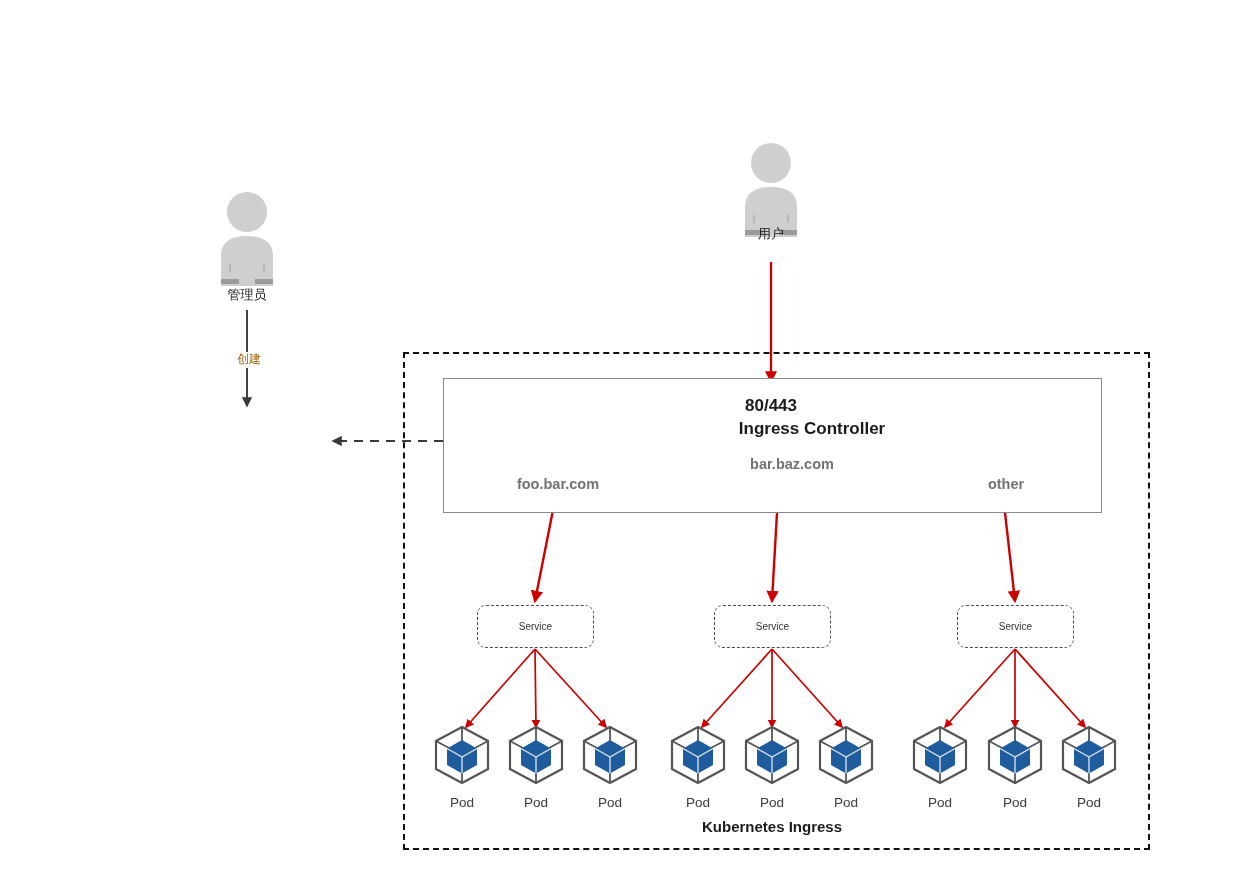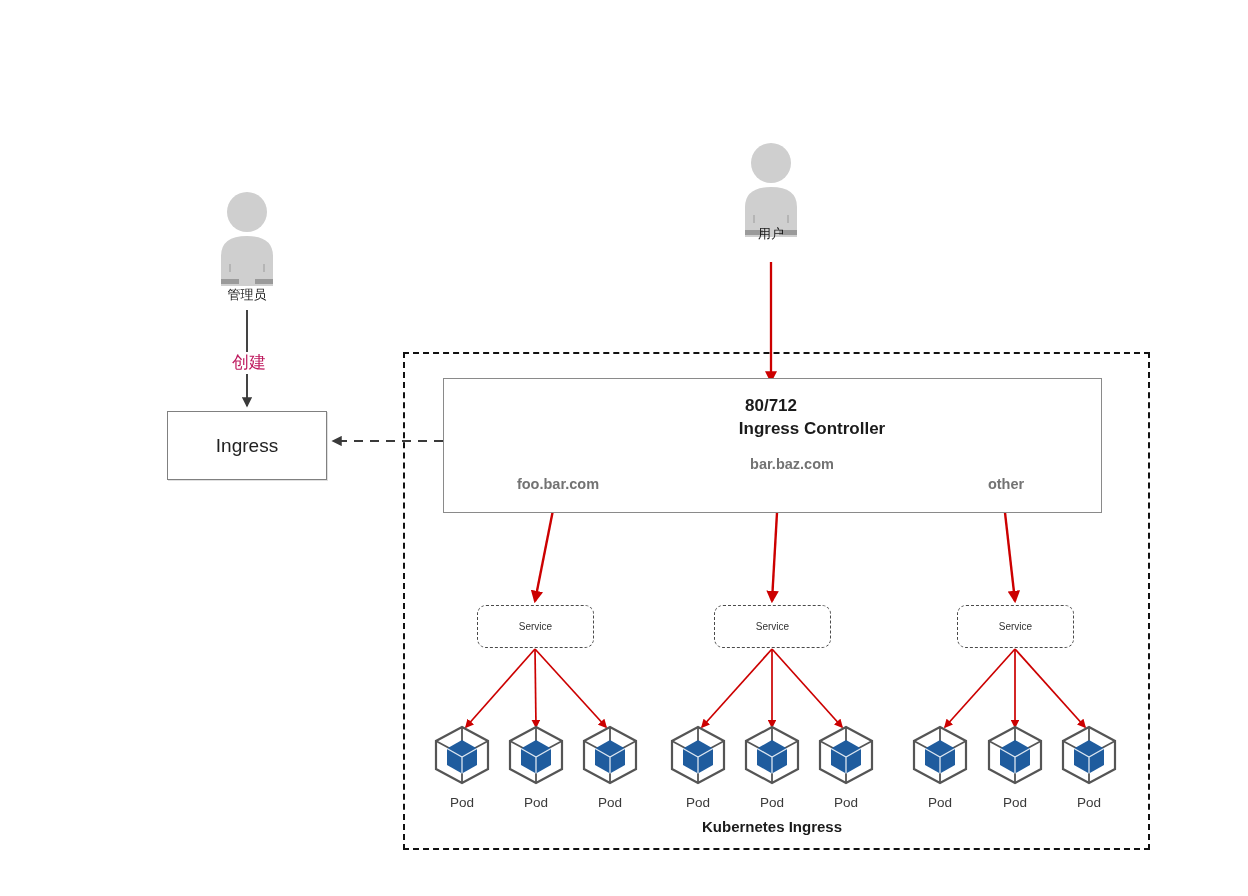--- a/index.html
+++ b/index.html
@@ -33,22 +33,22 @@
   }
   .lbl-center {
     transform: translateX(-50%);
     text-align: center;
   }
   .actor-label {
     font-size: 13px;
     color: #1a1a1a;
   }
   .edge-label {
-    font-size: 17px;
-    color: #be185d;
+    font-size: 12px;
+    color: #a16207;
   }
   .box-text {
     font-size: 19px;
     color: #222222;
   }
   .ic-title {
     font-size: 17px;
     font-weight: bold;
     color: #1b1b1b;
   }
@@ -165,28 +165,23 @@
       <rect x="7" y="89" width="18" height="5" fill="#9a9a9a"></rect>
       <rect x="41" y="89" width="18" height="5" fill="#9a9a9a"></rect>
       <rect x="15" y="74" width="2" height="8" fill="#b5b5b5"></rect>
       <rect x="49" y="74" width="2" height="8" fill="#b5b5b5"></rect>
     </svg>
   </div>
   <div class="lbl lbl-center actor-label" style="left:771px; top:227px;">用户</div>
 
   <div class="lbl lbl-center edge-label" style="left:249px; top:352px; background:#ffffff; padding:1px 3px;">创建</div>
 
-  <div class="node-box ingress-box" style="left:167px; top:411px; width:160px; height:69px;">
-    <div class="center-in">
-      <span class="box-text">Ingress</span>
-    </div>
-  </div>
 
   <div class="node-box controller-box" style="left:443px; top:378px; width:659px; height:135px;"></div>
-  <div class="lbl lbl-center ic-title" style="left:771px; top:396px;">80/712</div>
+  <div class="lbl lbl-center ic-title" style="left:771px; top:396px;">80/443</div>
   <div class="lbl lbl-center ic-title" style="left:812px; top:419px;">Ingress Controller</div>
 
   <div class="lbl lbl-center host-label" style="left:558px; top:476px;">foo.bar.com</div>
   <div class="lbl lbl-center host-label" style="left:792px; top:456px;">bar.baz.com</div>
   <div class="lbl lbl-center host-label" style="left:1006px; top:476px;">other</div>
 
   <div class="node-box service-box" style="left:477px; top:605px; width:117px; height:43px;">
     <div class="center-in">
       <span class="svc-text">Service</span>
     </div>

